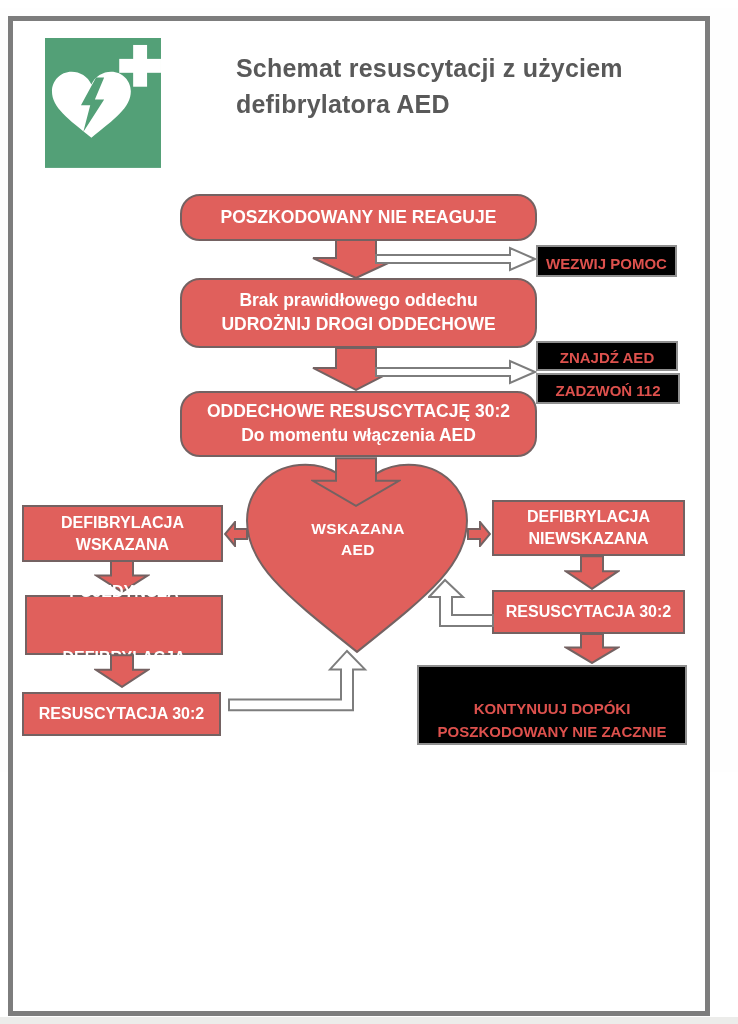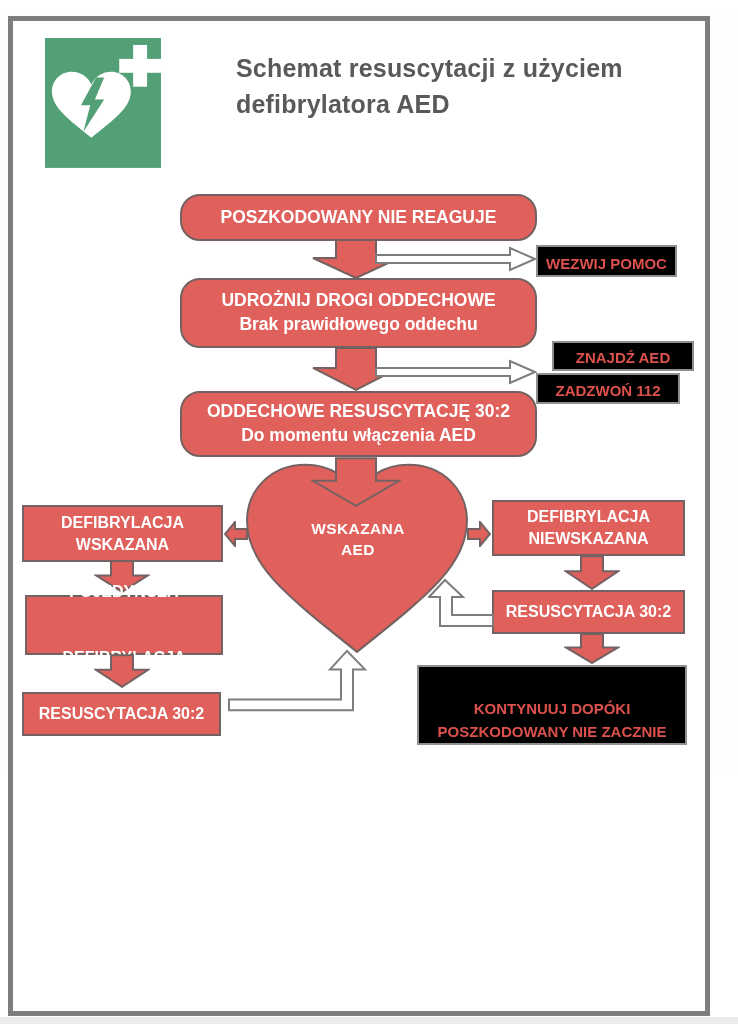--- a/index.html
+++ b/index.html
@@ -81,37 +81,37 @@
     <svg viewBox="0 0 162 26" preserveAspectRatio="none">
         <polygon points="1,9 135,9 135,2 160,13 135,24 135,17 1,17"></polygon>
       </svg>
   </div>
 
   <div class="white-box" style="left:536px;top:237px;width:141px;height:32px;">
     <div>WEZWIJ POMOC</div>
   </div>
 
   <div class="red-box main-box" style="left:180px;top:270px;width:357px;height:70px;">
+    <div>Brak prawidłowego oddechu</div>
     <div>UDROŻNIJ DROGI ODDECHOWE</div>
-    <div>Brak prawidłowego oddechu</div>
   </div>
 
   <div class="arrow red-arrow" style="left:311px;top:339px;width:90px;height:44px;">
     <svg viewBox="0 0 90 40" preserveAspectRatio="none">
         <polygon points="25,1 65,1 65,19 88,19 45,39 2,19 25,19"></polygon>
       </svg>
   </div>
 
   <div class="arrow white-arrow" style="left:375px;top:351px;width:162px;height:26px;">
     <svg viewBox="0 0 162 26" preserveAspectRatio="none">
         <polygon points="1,9 135,9 135,2 160,13 135,24 135,17 1,17"></polygon>
       </svg>
   </div>
 
-  <div class="white-box" style="left:536px;top:333px;width:142px;height:30px;margin-left:16px;">
+  <div class="white-box" style="left:536px;top:333px;width:142px;height:30px;">
     <div>ZNAJDŹ AED</div>
   </div>
 
   <div class="white-box" style="left:536px;top:365px;width:144px;height:31px;">
     <div>ZADZWOŃ 112</div>
   </div>
 
   <div class="red-box main-box" style="left:180px;top:383px;width:357px;height:66px;">
     <div>ODDECHOWE RESUSCYTACJĘ 30:2</div>
     <div>Do momentu włączenia AED</div>

